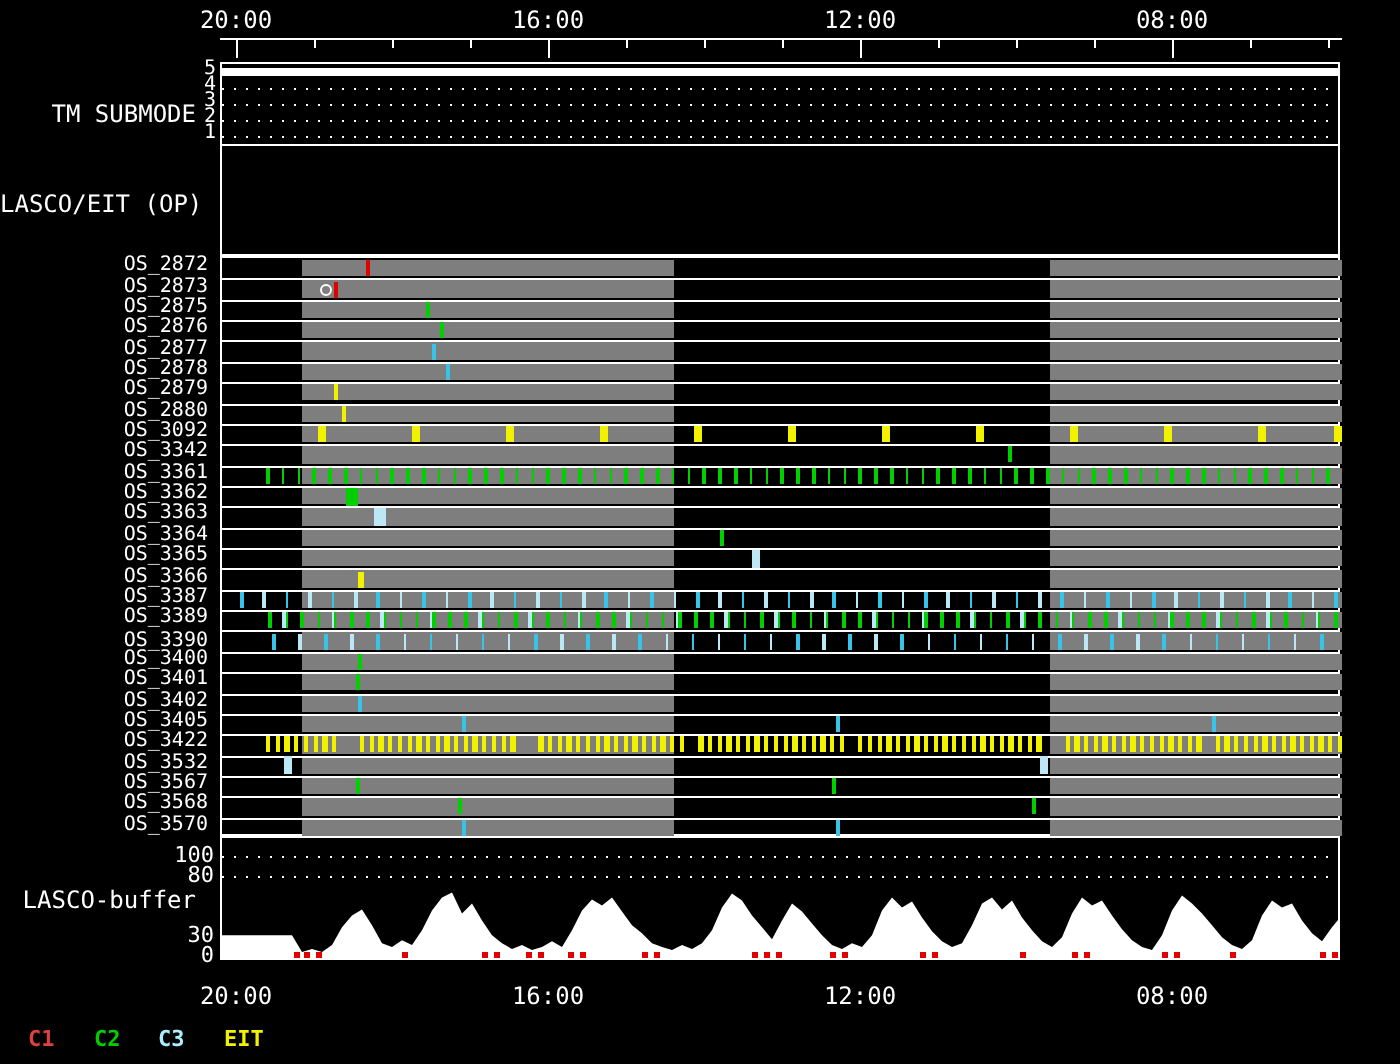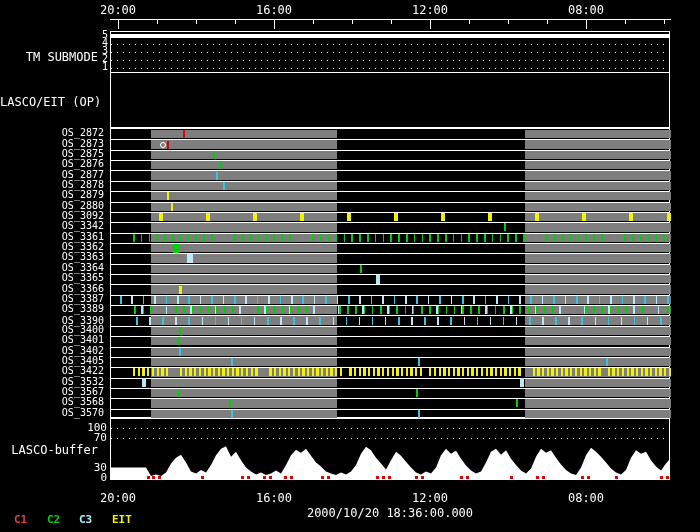--- a/index.html
+++ b/index.html
@@ -614,33 +614,32 @@
       <div class="redmark" style="left: 431px; top: 57px; width: 3px; height: 3px;"></div>
       <div class="redmark" style="left: 470px; top: 57px; width: 3px; height: 3px;"></div>
       <div class="redmark" style="left: 476px; top: 57px; width: 3px; height: 3px;"></div>
       <div class="redmark" style="left: 504px; top: 57px; width: 3px; height: 3px;"></div>
       <div class="redmark" style="left: 549px; top: 57px; width: 3px; height: 3px;"></div>
       <div class="redmark" style="left: 555px; top: 57px; width: 3px; height: 3px;"></div>
     </div>
   <div class="seclabel" style="top:443px;">LASCO-buffer</div>
   <div id="bufYLabels">
       <div class="bufybl" style="top: 422px;">100</div>
-      <div class="bufybl" style="top: 431.9px;">70</div>
+      <div class="bufybl" style="top: 431.9px;">80</div>
       <div class="bufybl" style="top: 461.6px;">30</div>
       <div class="bufybl" style="top: 471.5px;">0</div>
     </div>
 
   <div id="bottomAxisLabels">
       <div class="timelabel" style="left: 118px; top: 491px;">20:00</div>
       <div class="timelabel" style="left: 274px; top: 491px;">16:00</div>
       <div class="timelabel" style="left: 430px; top: 491px;">12:00</div>
       <div class="timelabel" style="left: 586px; top: 491px;">08:00</div>
     </div>
 
-  <div class="datelbl" style="left:250px;top:506px;width:280px;">2000/10/20 18:36:00.000</div>
   <div id="legend">
       <div class="legitem" style="left: 14px; top: 513px; color: rgb(224, 64, 64);">C1</div>
       <div class="legitem" style="left: 47px; top: 513px; color: rgb(0, 208, 0);">C2</div>
       <div class="legitem" style="left: 79px; top: 513px; color: rgb(170, 238, 255);">C3</div>
       <div class="legitem" style="left: 112px; top: 513px; color: rgb(242, 242, 0);">EIT</div>
     </div>
 
 </div>
 
 </body></html>

